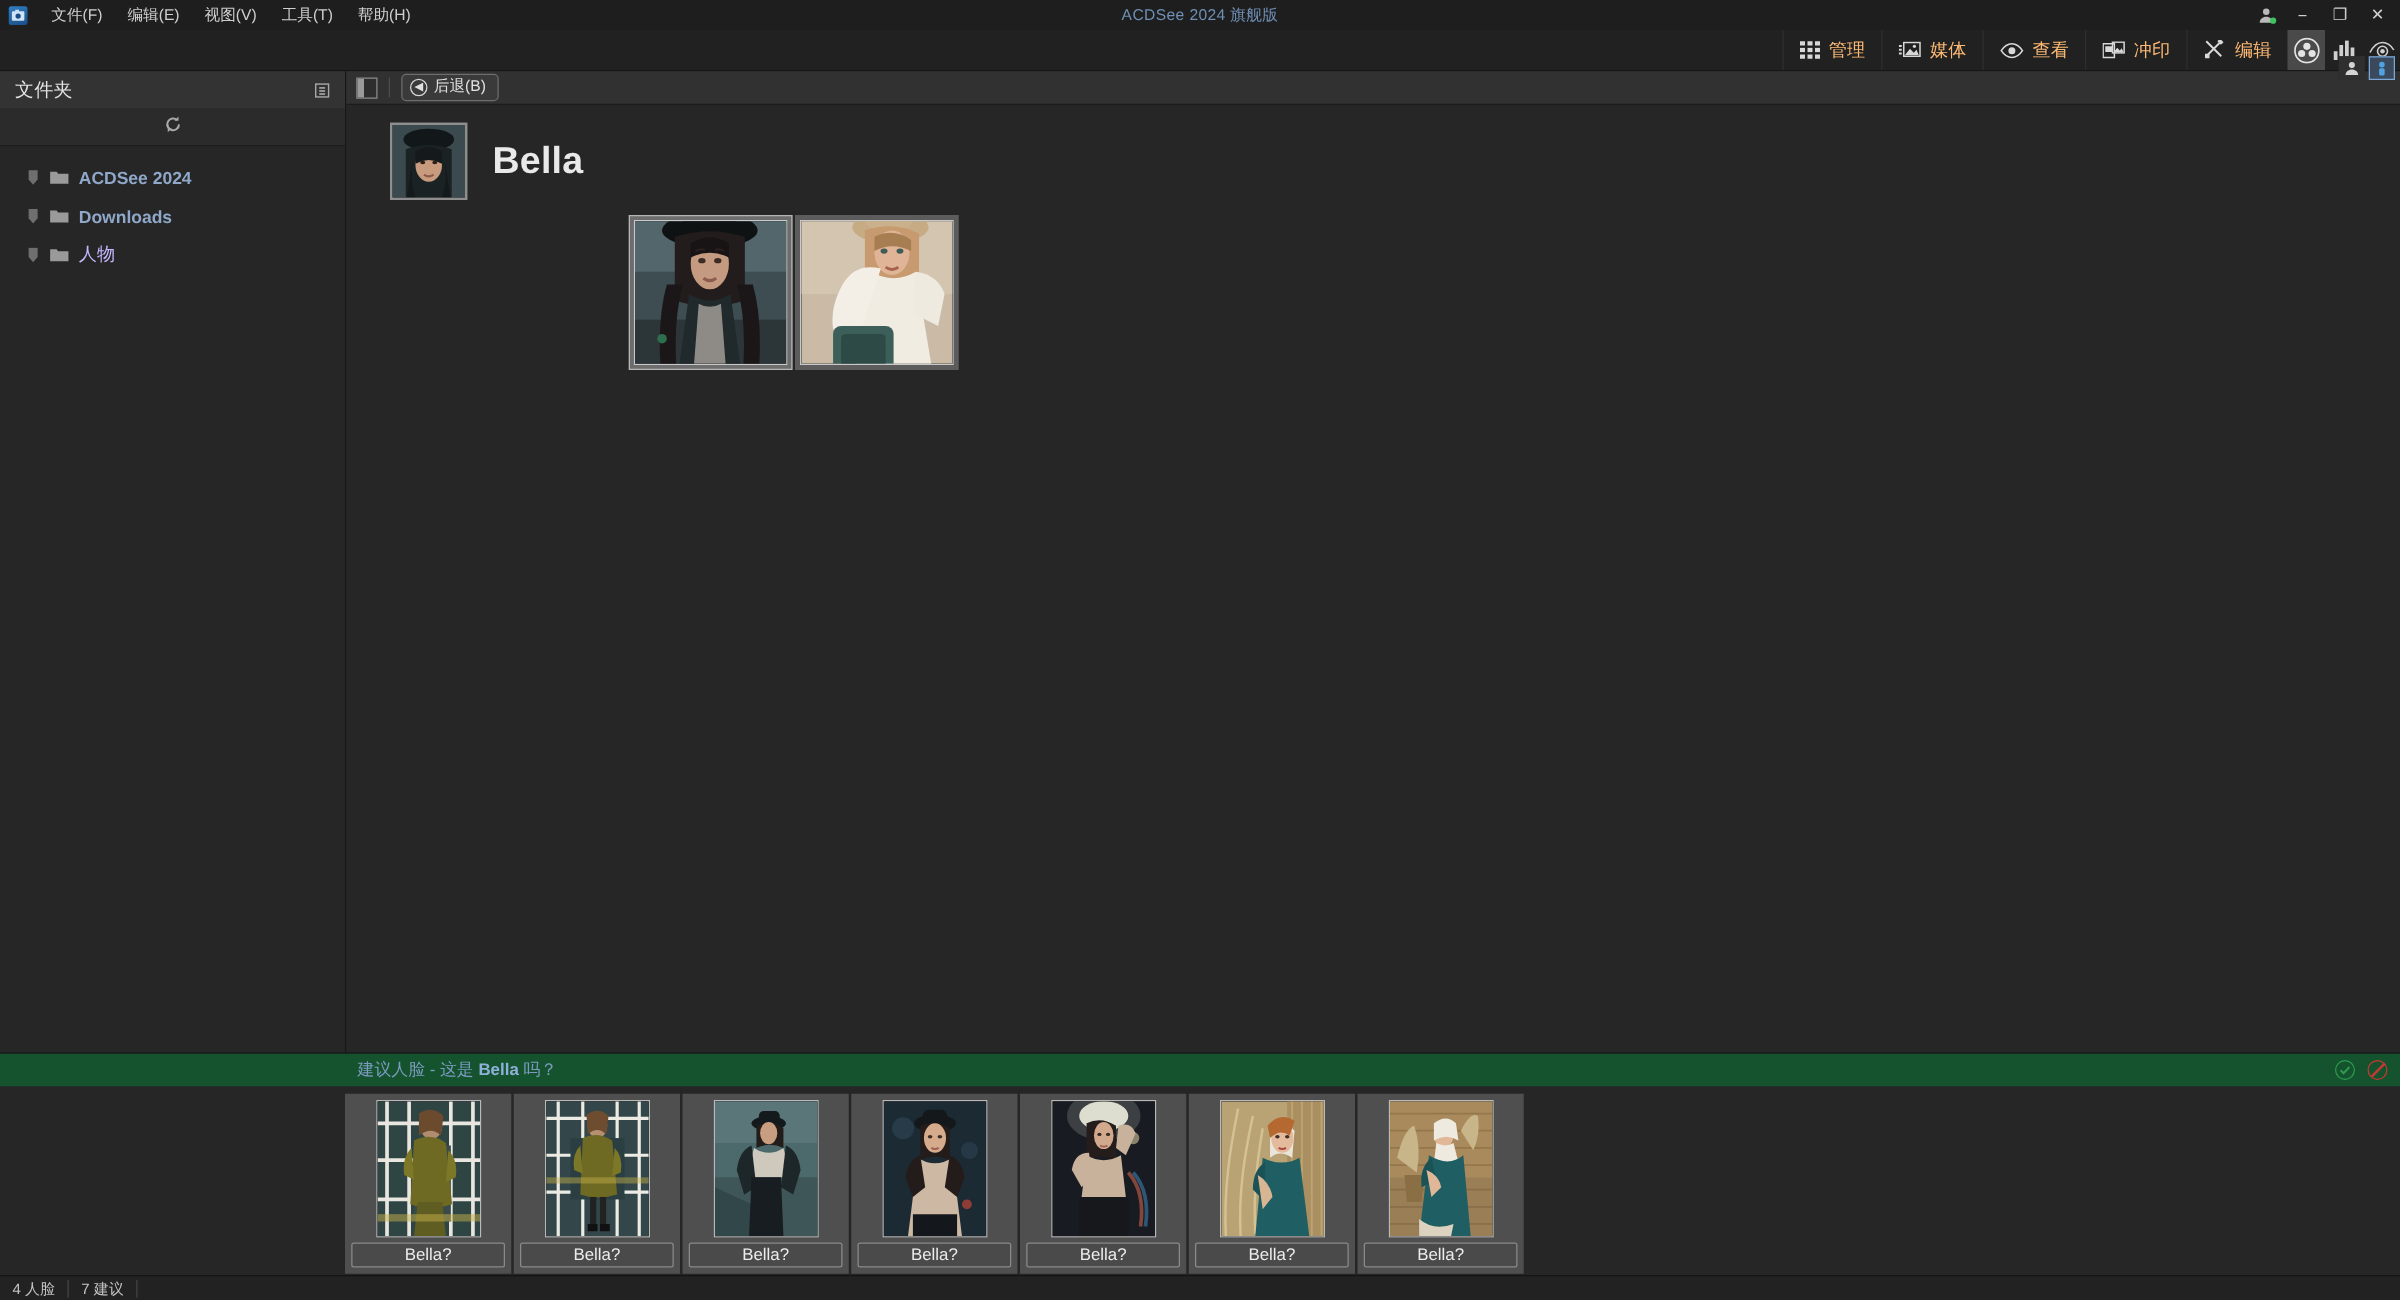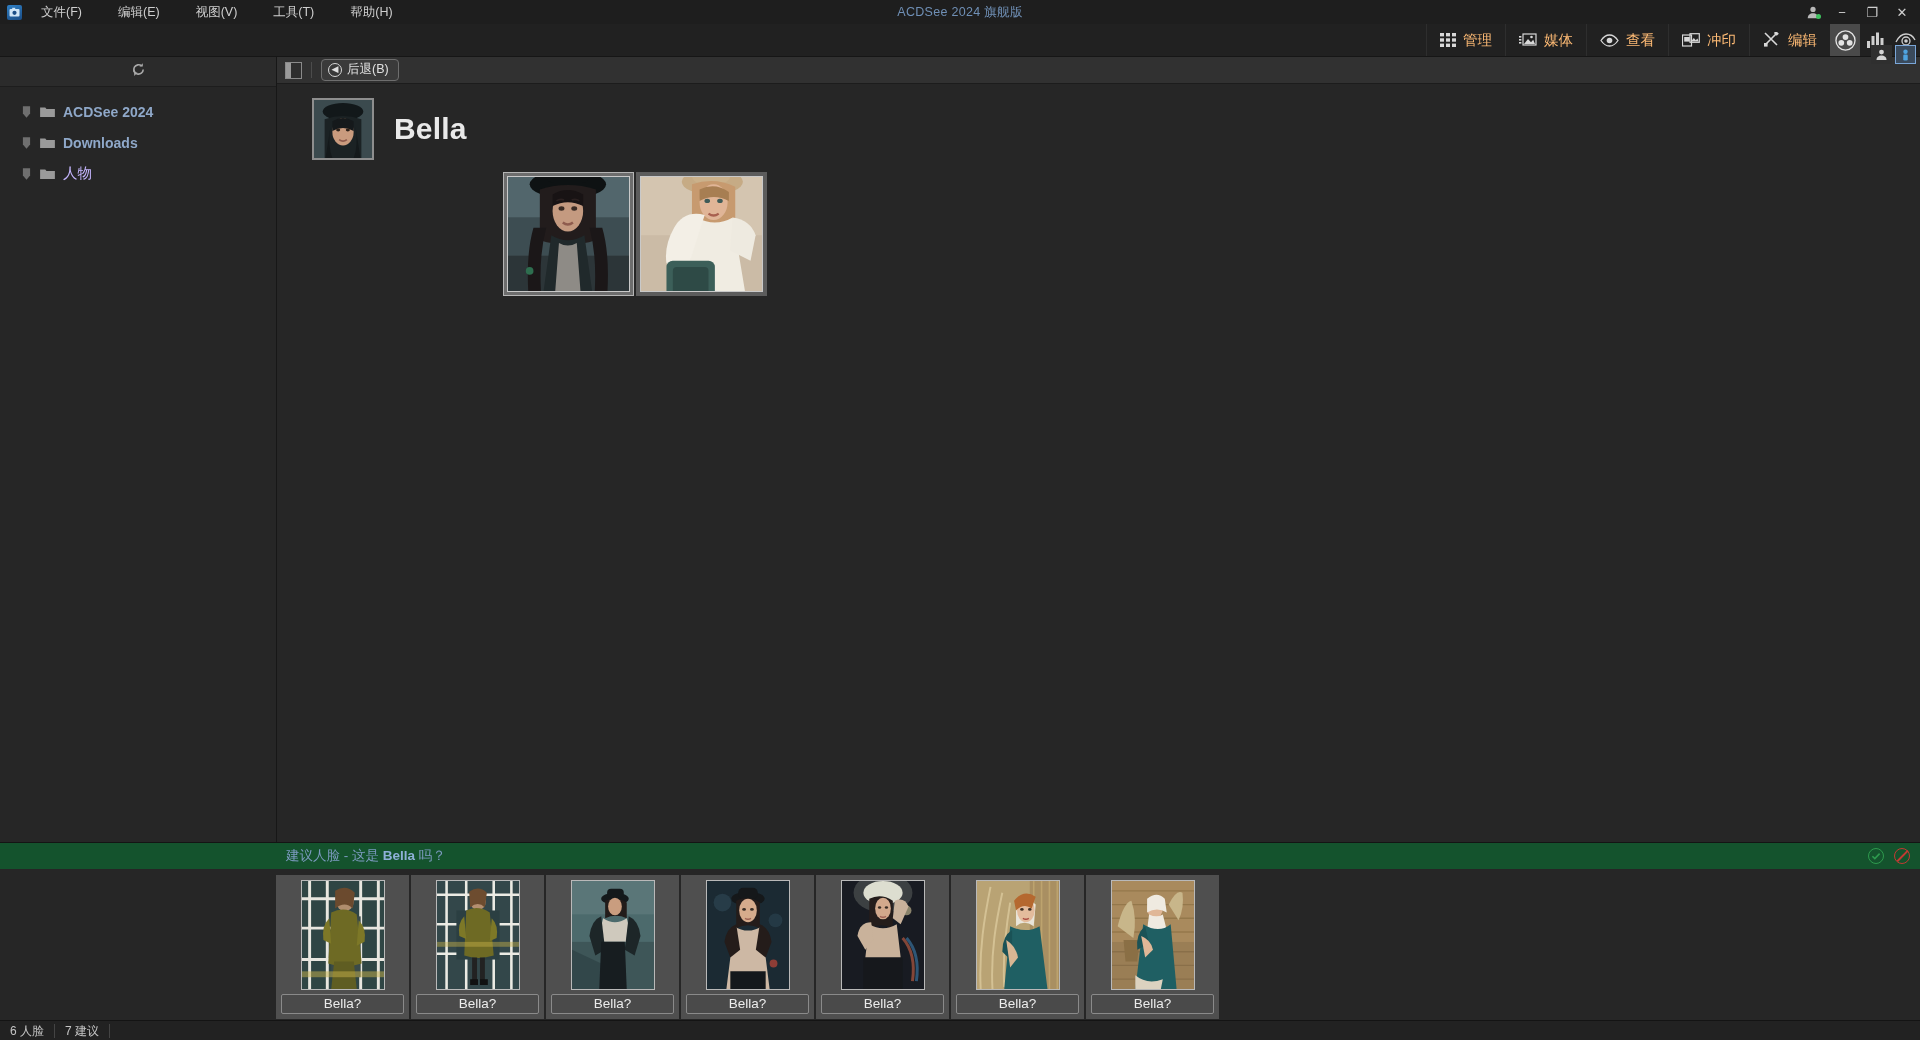--- a/index.html
+++ b/index.html
@@ -16,21 +16,21 @@
   .titlebar {
     height: 24px; background: #1e1e1e; display: flex; align-items: center;
     position: relative; flex: 0 0 24px;
   }
   .app-logo {
     width: 15px; height: 15px; margin: 0 9px 0 7px; border-radius: 2px;
     background: linear-gradient(160deg,#2f7fc4,#1a4d86);
     display: flex; align-items: center; justify-content: center;
   }
   .app-logo svg { display:block; }
-  .menubar { display: flex; align-items: center; gap: 16px; text-align: center; }
+  .menubar { display: flex; align-items: center; gap: 0px; text-align: center; }
   .menu-item {
     font-size: 12.5px; color: #cfcfcf; padding: 3px 10px; white-space: nowrap;
     cursor: default;
   }
   .win-title {
     position: absolute; left: 0; right: 0; text-align: center;
     font-size: 12.5px; color: #6f8fb5; letter-spacing: .3px; pointer-events: none;
   }
   .win-right { margin-left: auto; display: flex; align-items: center; padding-right: 4px; gap: 2px; }
   .acct-icon { width: 26px; height: 22px; display:flex; align-items:center; justify-content:center; position: relative; }
@@ -319,20 +319,31 @@
       <svg width="13" height="13" viewBox="0 0 14 14">
           <circle cx="7" cy="4" r="2.4" fill="#4ea3e0"></circle>
           <rect x="4.6" y="7" width="4.8" height="6.4" rx="1.4" fill="#4ea3e0"></rect>
         </svg>
     </div>
   </div>
 
   <div class="bodyrow">
 
     <div class="sidebar">
+      <div class="side-head">
+        <span class="title">文件夹</span>
+        <span class="hbtn">
+          <svg width="15" height="15" viewBox="0 0 16 16">
+            <rect x="0.6" y="2.4" width="11" height="11" fill="none" stroke="#a8a8a8" stroke-width="1.2"></rect>
+            <rect x="3.6" y="5" width="5" height="1.4" fill="#a8a8a8"></rect>
+            <rect x="3.6" y="7.6" width="5" height="1.4" fill="#a8a8a8"></rect>
+            <rect x="3.6" y="10.2" width="5" height="1.4" fill="#a8a8a8"></rect>
+          </svg>
+        </span>
+      </div>
 
       <div class="refresh-row">
         <span>
           <svg width="15" height="15" viewBox="0 0 16 16">
             <path d="M13 8a5 5 0 1 1-1.6-3.7" fill="none" stroke="#a9a9a9" stroke-width="1.7"></path>
             <path d="M12.6 1.2v3.6H9z" fill="#a9a9a9"></path>
             <path d="M3 8a5 5 0 0 0 1.6 3.7" fill="none" stroke="#a9a9a9" stroke-width="1.7"></path>
             <path d="M3.4 14.8v-3.6H7z" fill="#a9a9a9"></path>
           </svg>
         </span>
@@ -638,17 +649,17 @@
             <path d="M24 96q12 10 28 4l-2 10H24z" fill="#dcd2c0"></path>
           </svg>
         </div>
         <div class="sug-label">Bella?</div>
       </div>
 
     </div>
   </div>
 
   <div class="statusbar">
-    <span class="status-cell">6 人脸</span>
+    <span class="status-cell">4 人脸</span>
     <span class="status-cell">7 建议</span>
   </div>
 
 </div>
 
 </body></html>

